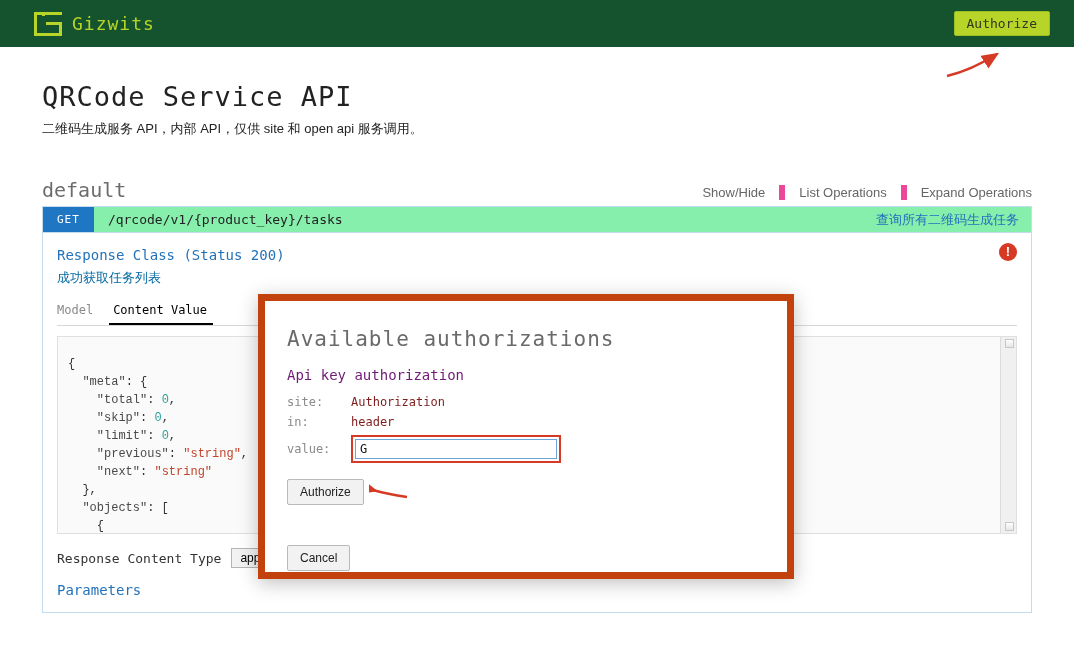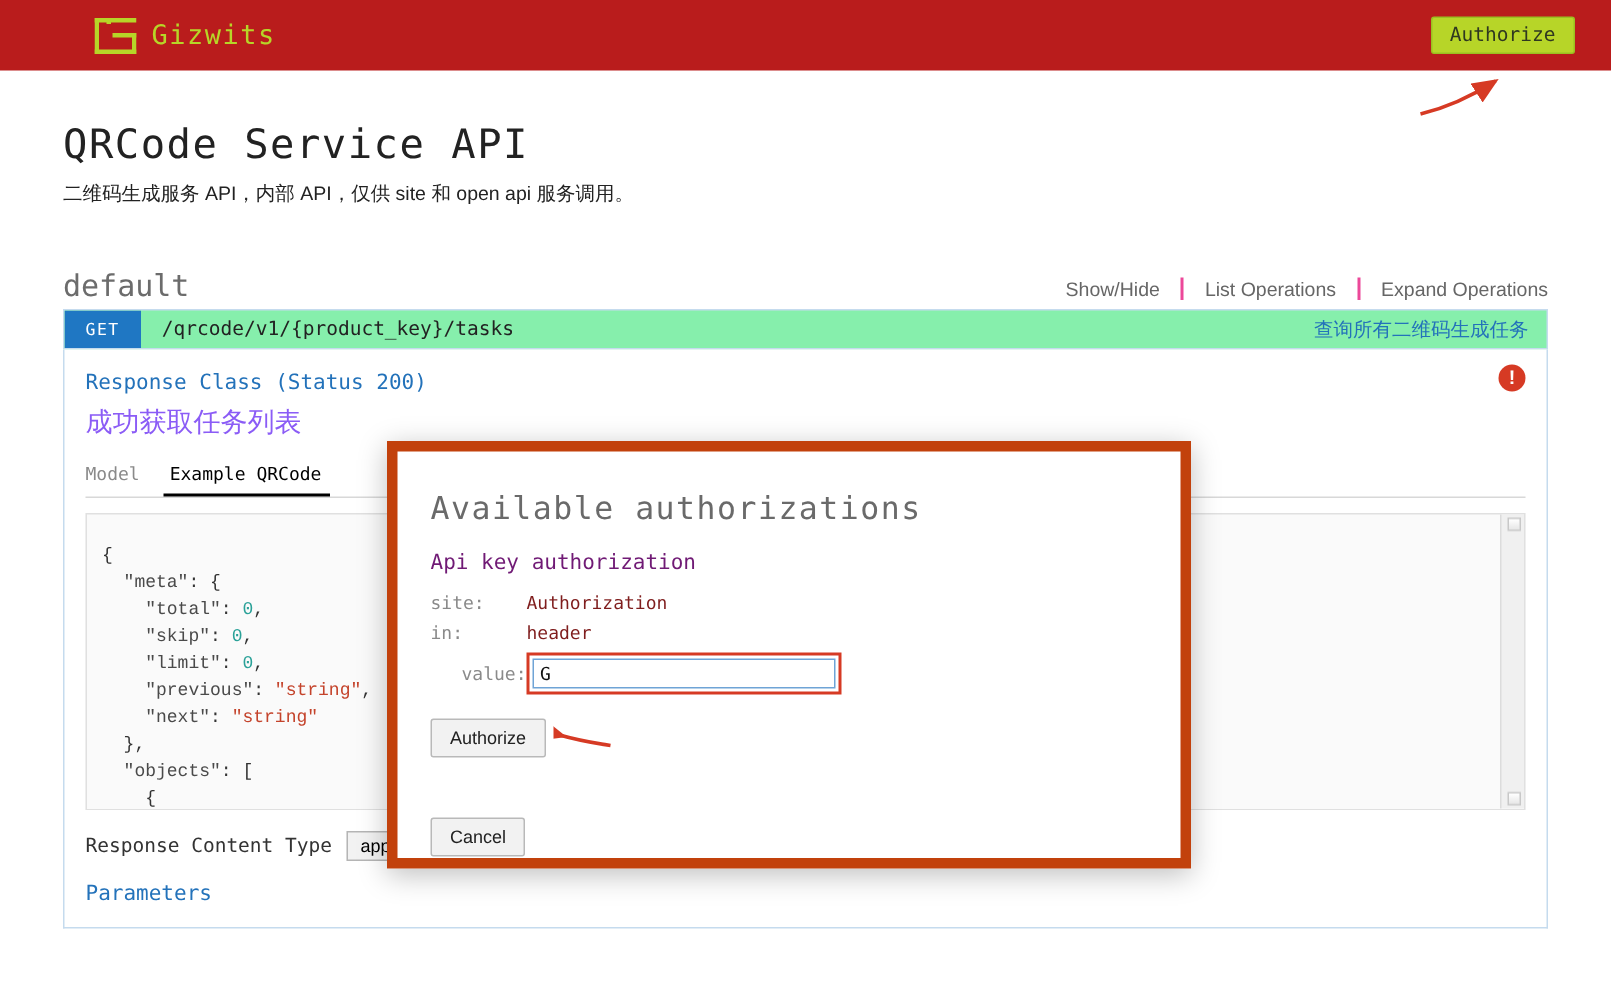--- a/index.html
+++ b/index.html
@@ -2,24 +2,24 @@
 <html><head>
 <meta charset="utf-8">
 <style>
   * { box-sizing: border-box; }
   html, body { margin: 0; padding: 0; font-family: Consolas, "Courier New", monospace; font-size: 13px; color: #333; }
   body { width: 1074px; height: 655px; overflow: hidden; position: relative; background: #fff; }
 
   
   .topbar {
     height: 47px;
-    background: #b91c1c;
+    background: #14532d;
     display: flex;
     align-items: center;
-    padding: 0 24px 0 63px;
+    padding: 0 24px 0 34px;
     position: relative;
   }
   .logo-wrap { display: flex; align-items: center; color: #b7d528; font-family: Consolas, monospace; }
   .logo-icon { width: 28px; height: 24px; margin-right: 10px; display: inline-block; }
   .brand-text { font-size: 18px; color: #b7d528; letter-spacing: 1px; }
   .authorize-top {
     margin-left: auto;
     background: #b7d528;
     color: #2f3820;
     border: 1px solid #9bbf20;
@@ -71,21 +71,21 @@
   }
   .section-actions {
     margin-left: auto;
     display: flex;
     gap: 0;
     font-size: 13px;
     color: #666;
   }
   .section-actions span {
     padding: 0 14px;
-    border-right: 2px solid #ec4899;
+    border-right: 6px solid #ec4899;
     cursor: pointer;
     color: #666;
     font-family: sans-serif;
   }
   .section-actions span:last-child { border-right: none; padding-right: 0; }
 
   
   .op-strip {
     background: #86efac;
     border: 1px solid #c5dbee;
@@ -124,22 +124,22 @@
     padding: 14px;
     position: relative;
   }
   .resp-class {
     color: #2372ba;
     font-size: 14px;
     margin-bottom: 6px;
     font-family: Consolas, monospace;
   }
   .resp-note {
-    font-size: 18px;
-    color: #8b5cf6;
+    font-size: 13px;
+    color: #0369a1;
     margin-bottom: 12px;
     font-family: sans-serif;
   }
   .exclaim {
     position: absolute;
     top: 10px;
     right: 14px;
     width: 18px;
     height: 18px;
     border-radius: 50%;
@@ -276,21 +276,20 @@
   .field-row .val { color: #7f1d1d; }
   .value-row {
     display: flex;
     align-items: center;
     margin-top: 2px;
   }
   .value-row .lbl {
     width: 64px;
     font-size: 12px;
     color: #8a8a8a;
-    text-align: right;
   }
   .val-input-wrap {
     border: 2px solid #d63a24;
     padding: 2px;
     display: inline-block;
   }
   .val-input {
     width: 202px;
     height: 20px;
     border: 1px solid #6fa4d6;
@@ -369,21 +368,21 @@
     <span class="path-desc">查询所有二维码生成任务</span>
   </div>
 
   <div class="op-body">
     <span class="exclaim">!</span>
     <div class="resp-class">Response Class (Status 200)</div>
     <div class="resp-note">成功获取任务列表</div>
 
     <div class="model-tabs">
       <span class="tab">Model</span>
-      <span class="tab active">Example QRCode</span>
+      <span class="tab active">Content Value</span>
     </div>
 
     <div class="code-box-wrap">
       <pre class="code-box" id="code-box">{
   <span class="key">"meta"</span>: {
     <span class="key">"total"</span>: <span class="num">0</span>,
     <span class="key">"skip"</span>: <span class="num">0</span>,
     <span class="key">"limit"</span>: <span class="num">0</span>,
     <span class="key">"previous"</span>: <span class="str">"string"</span>,
     <span class="key">"next"</span>: <span class="str">"string"</span>

